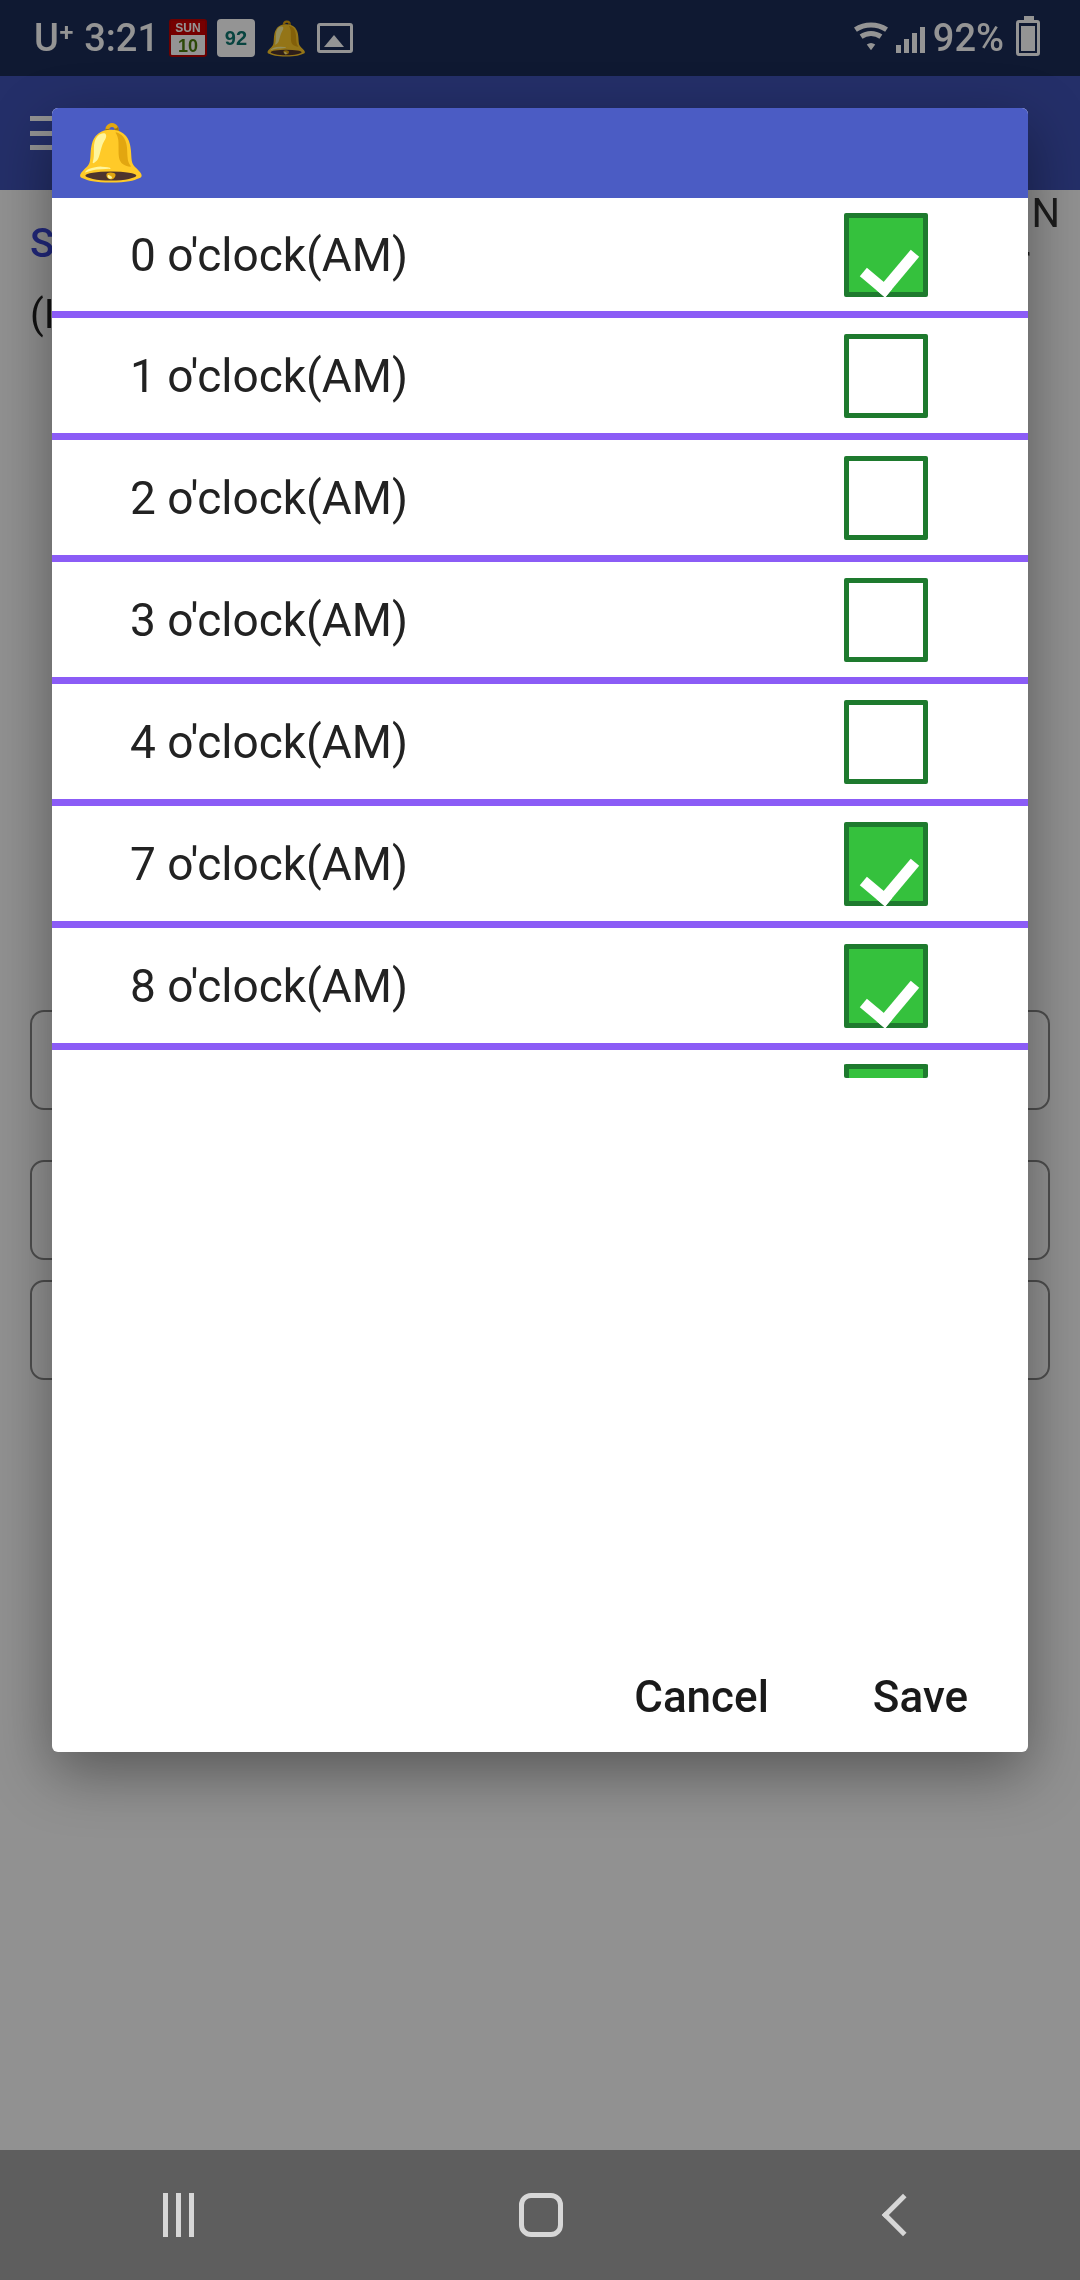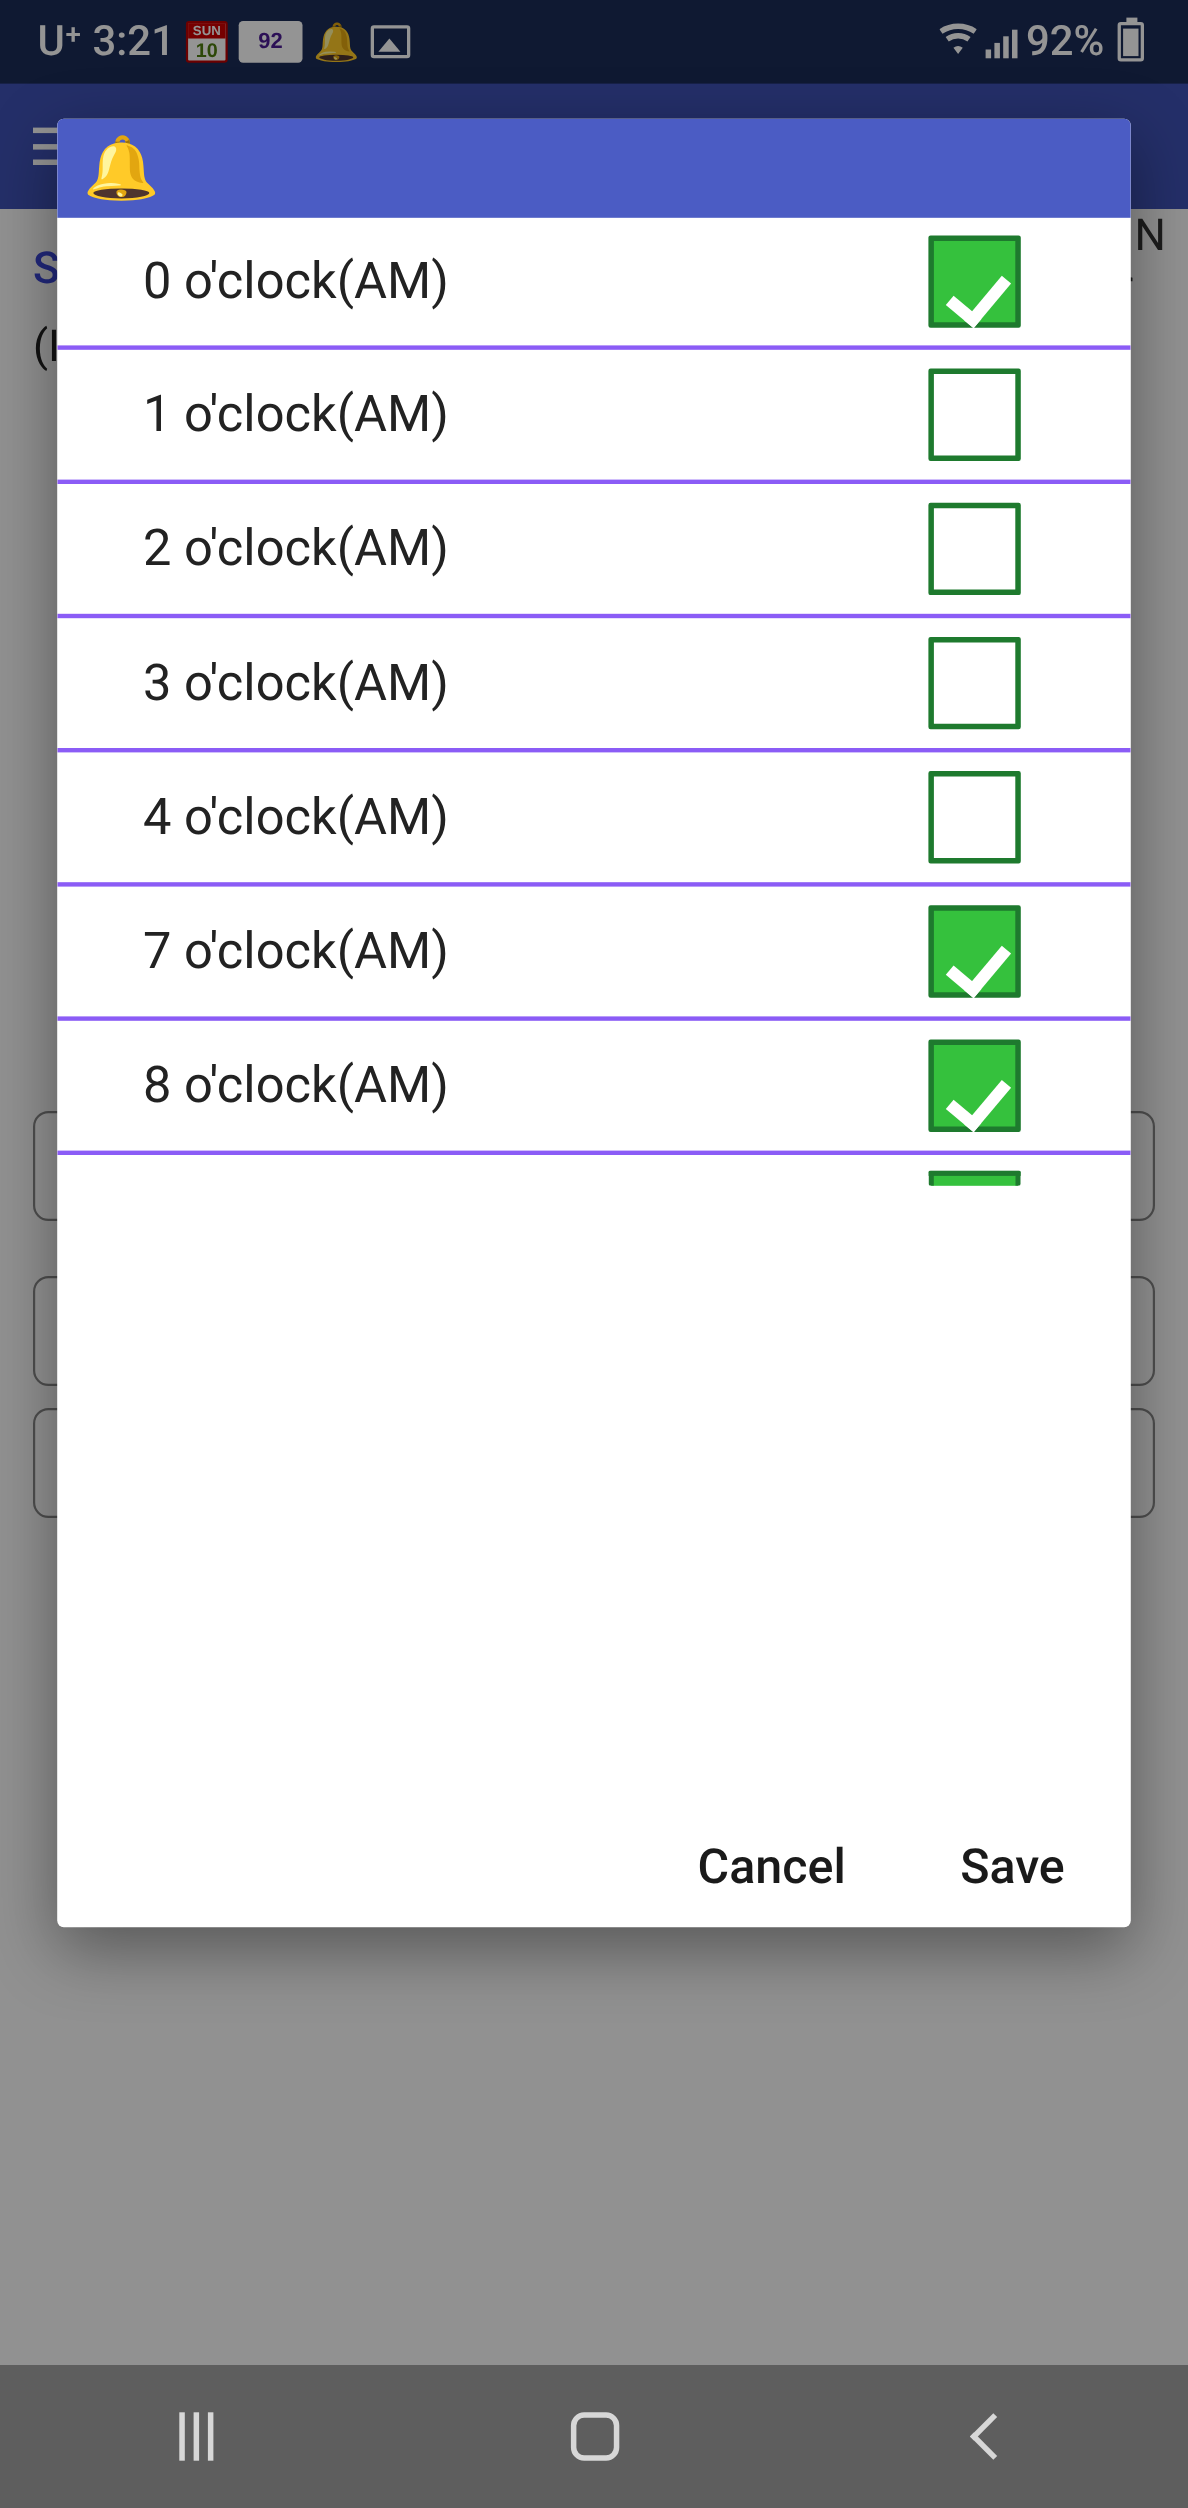--- a/index.html
+++ b/index.html
@@ -10,21 +10,21 @@
   .status-bar {
     height: 76px; background: #1a2b57; color: #fff;
     display: flex; align-items: center; justify-content: space-between;
     padding: 0 40px 0 34px; font-size: 38px; font-weight: 500;
   }
   .status-left { display: flex; align-items: center; gap: 10px; }
   .status-right { display: flex; align-items: center; gap: 8px; }
   .ico-cal { width: 38px; height: 38px; background:#fff; border:2px solid #b00; border-radius:3px; display:flex; flex-direction:column; }
   .ico-cal .top { height:14px; background:#c00; color:#fff; font:700 12px/14px Arial; text-align:center;}
   .ico-cal .day { flex:1; color:#4d7c0f; font:700 18px/22px Arial; text-align:center;}
-  .ico-bat { width:58px; height:38px; background:#fff; border-radius:4px; color:#4c1d95; font:700 20px/38px Arial; text-align:center;}
+  .ico-bat { width:38px; height:38px; background:#fff; border-radius:4px; color:#0f766e; font:700 20px/38px Arial; text-align:center;}
   .ico-bell { font-size:34px; color:#f5b800;}
   .ico-img { width:36px; height:30px; border:3px solid #fff; border-radius:3px; position:relative;}
   .ico-img::after{content:""; position:absolute; left:4px; bottom:3px; width:0;height:0;border-left:10px solid transparent;border-right:10px solid transparent;border-bottom:12px solid #fff;}
   .sig-bars { display:flex; align-items:flex-end; gap:3px; height:30px;}
   .sig-bars span{ width:5px; background:#fff;}
   .sig-bars span:nth-child(1){height:8px;} .sig-bars span:nth-child(2){height:14px;}
   .sig-bars span:nth-child(3){height:20px;} .sig-bars span:nth-child(4){height:26px;}
   .batt { width:24px; height:36px; border:3px solid #fff; border-radius:3px; position:relative; margin-left:4px;}
   .batt::before{content:"";position:absolute;top:-7px;left:5px;width:10px;height:4px;background:#fff;}
   .batt::after{content:"";position:absolute;left:2px;right:2px;bottom:2px;height:85%;background:#fff;}
@@ -52,21 +52,21 @@
     position:absolute; left:52px; right:52px; top:108px; bottom:528px;
     background:#fff; border-radius:6px; overflow:hidden; display:flex; flex-direction:column;
     box-shadow:0 20px 60px rgba(0,0,0,0.4);
   }
   .dlg-header { background:#4b5cc4; height:90px; display:flex; align-items:center; padding:0 24px; gap:18px;}
   .dlg-header .bell { font-size:56px; }
   .dlg-title { color:#fff; font-size:48px; font-weight:700; }
 
   .dlg-list { flex:1; overflow:hidden; }
   .item { height:122px; display:flex; align-items:center; justify-content:space-between;
-          padding:0 100px 0 78px; border-bottom:4px solid #8b5cf6; }
+          padding:0 100px 0 78px; border-bottom:7px solid #8b5cf6; }
   .item:first-child{height:120px;}
   .item .lbl { font-size:46px; color:#222; }
   .chk { width:84px; height:84px; border:5px solid #1e7a2e; background:#fff; border-radius:2px; position:relative; }
   .chk.on { background:#35c13d; }
   .chk.on::after{
     content:""; position:absolute; left:14px; top:32px; width:42px; height:22px;
     border-left:11px solid #fff; border-bottom:11px solid #fff; transform:rotate(-50deg);
   }
   .item.partial { height:44px; border-bottom:none; align-items:flex-start; padding-top:14px;}
   .item.partial .chk{ height:14px; border-bottom:none;}

